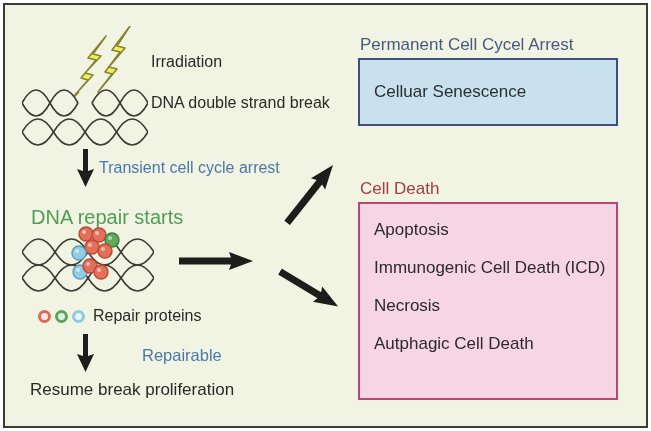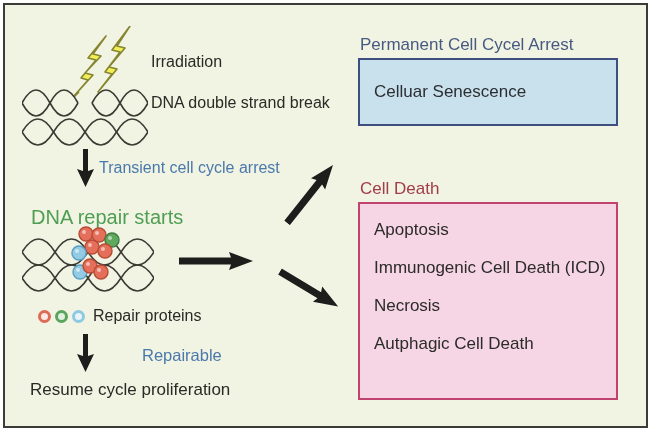--- a/index.html
+++ b/index.html
@@ -110,21 +110,21 @@
     <span class="dot dot-green"></span>
     <span class="dot dot-blue"></span>
     <span class="lbl">Repair proteins</span>
   </div>
 
   <svg class="abs" style="left:77px;top:334px;" width="18" height="38" viewBox="0 0 18 38">
     <polygon fill="#1d1d1b" points="6,0 11,0 11,22 17,20 8.5,38 0,20 6,22"></polygon>
   </svg>
   <div class="abs lbl-blue" style="left:95px;top:346px;font-size:16.5px;margin-left:47px;">Repairable</div>
 
-  <div class="abs lbl" style="left:30px;top:381px;font-size:17px;">Resume cycle proliferation</div>
+  <div class="abs lbl" style="left:30px;top:381px;font-size:17px;">Resume break proliferation</div>
 
 
   <svg class="abs" style="left:179px;top:251px;" width="74" height="20" viewBox="0 0 74 20">
     <polygon fill="#1d1d1b" points="0,6.5 52,6.5 50,1 74,10 50,19 52,13.5 0,13.5"></polygon>
   </svg>
 
   <svg class="abs arrow-diag" style="left:273px;top:184px;transform:rotate(-51.6deg);" width="74" height="20" viewBox="0 0 74 20">
     <polygon fill="#1d1d1b" points="0,6.5 52,6.5 50,1 74,10 50,19 52,13.5 0,13.5"></polygon>
   </svg>
 

